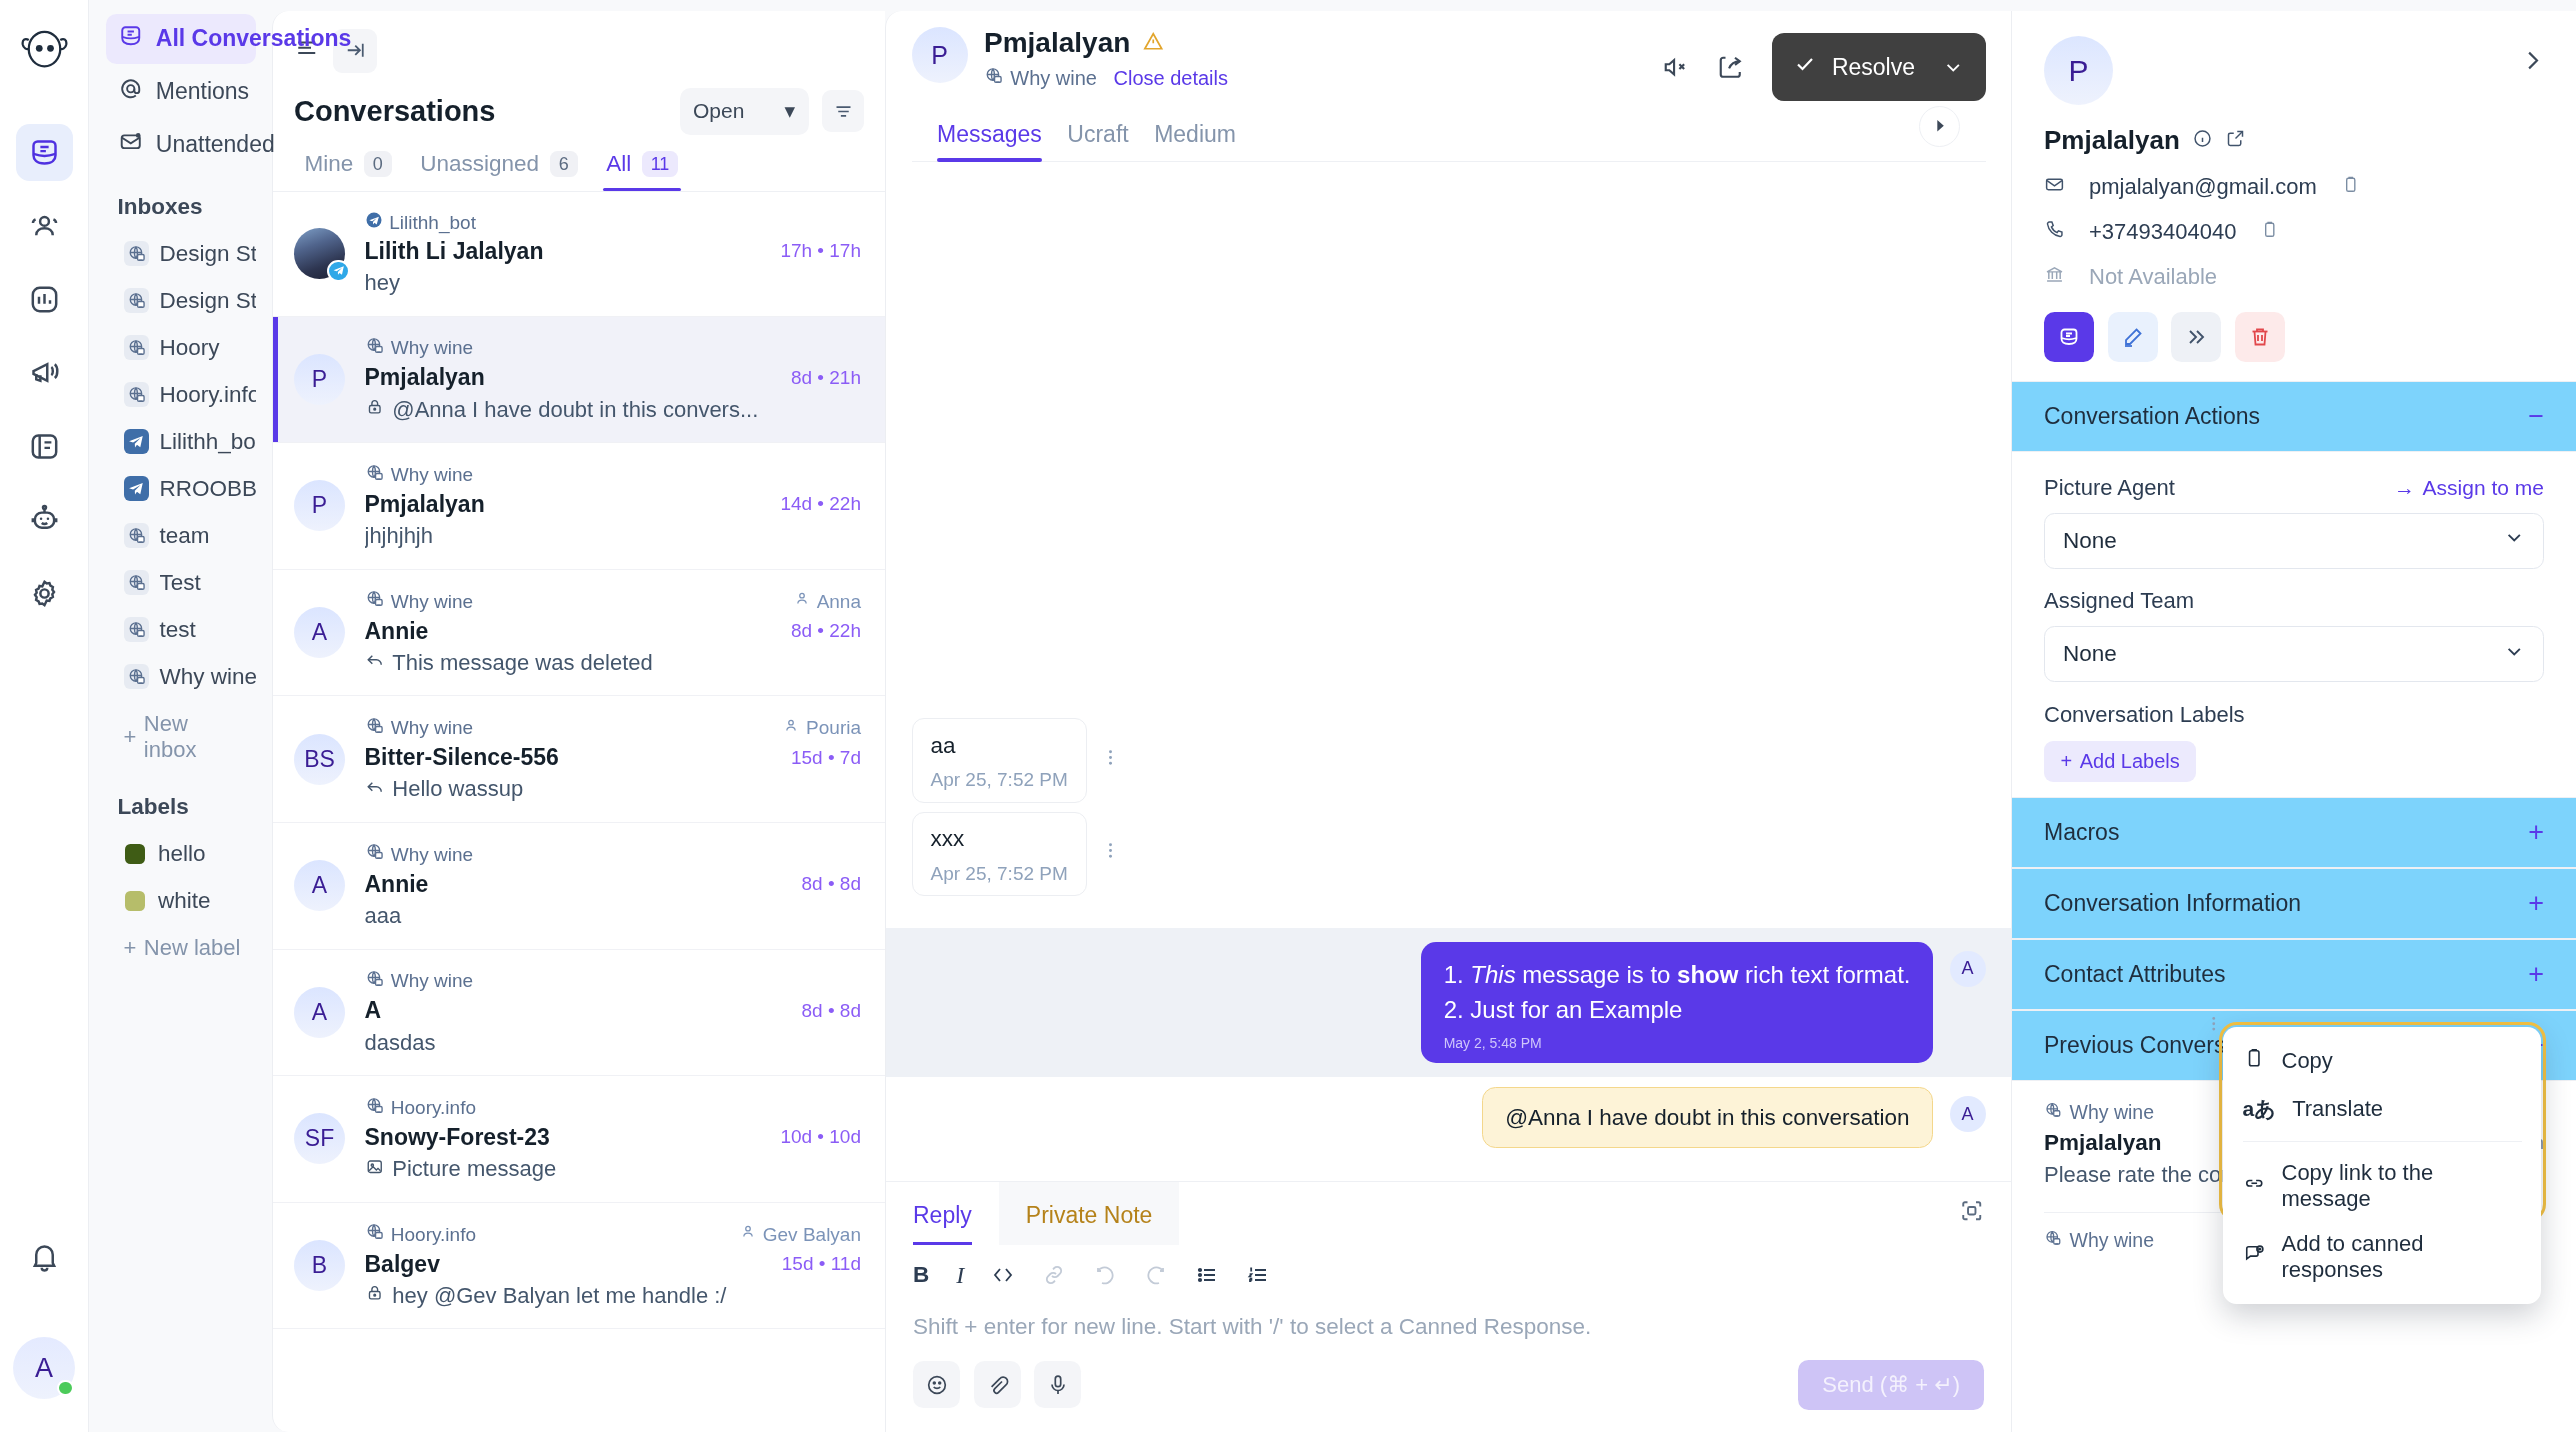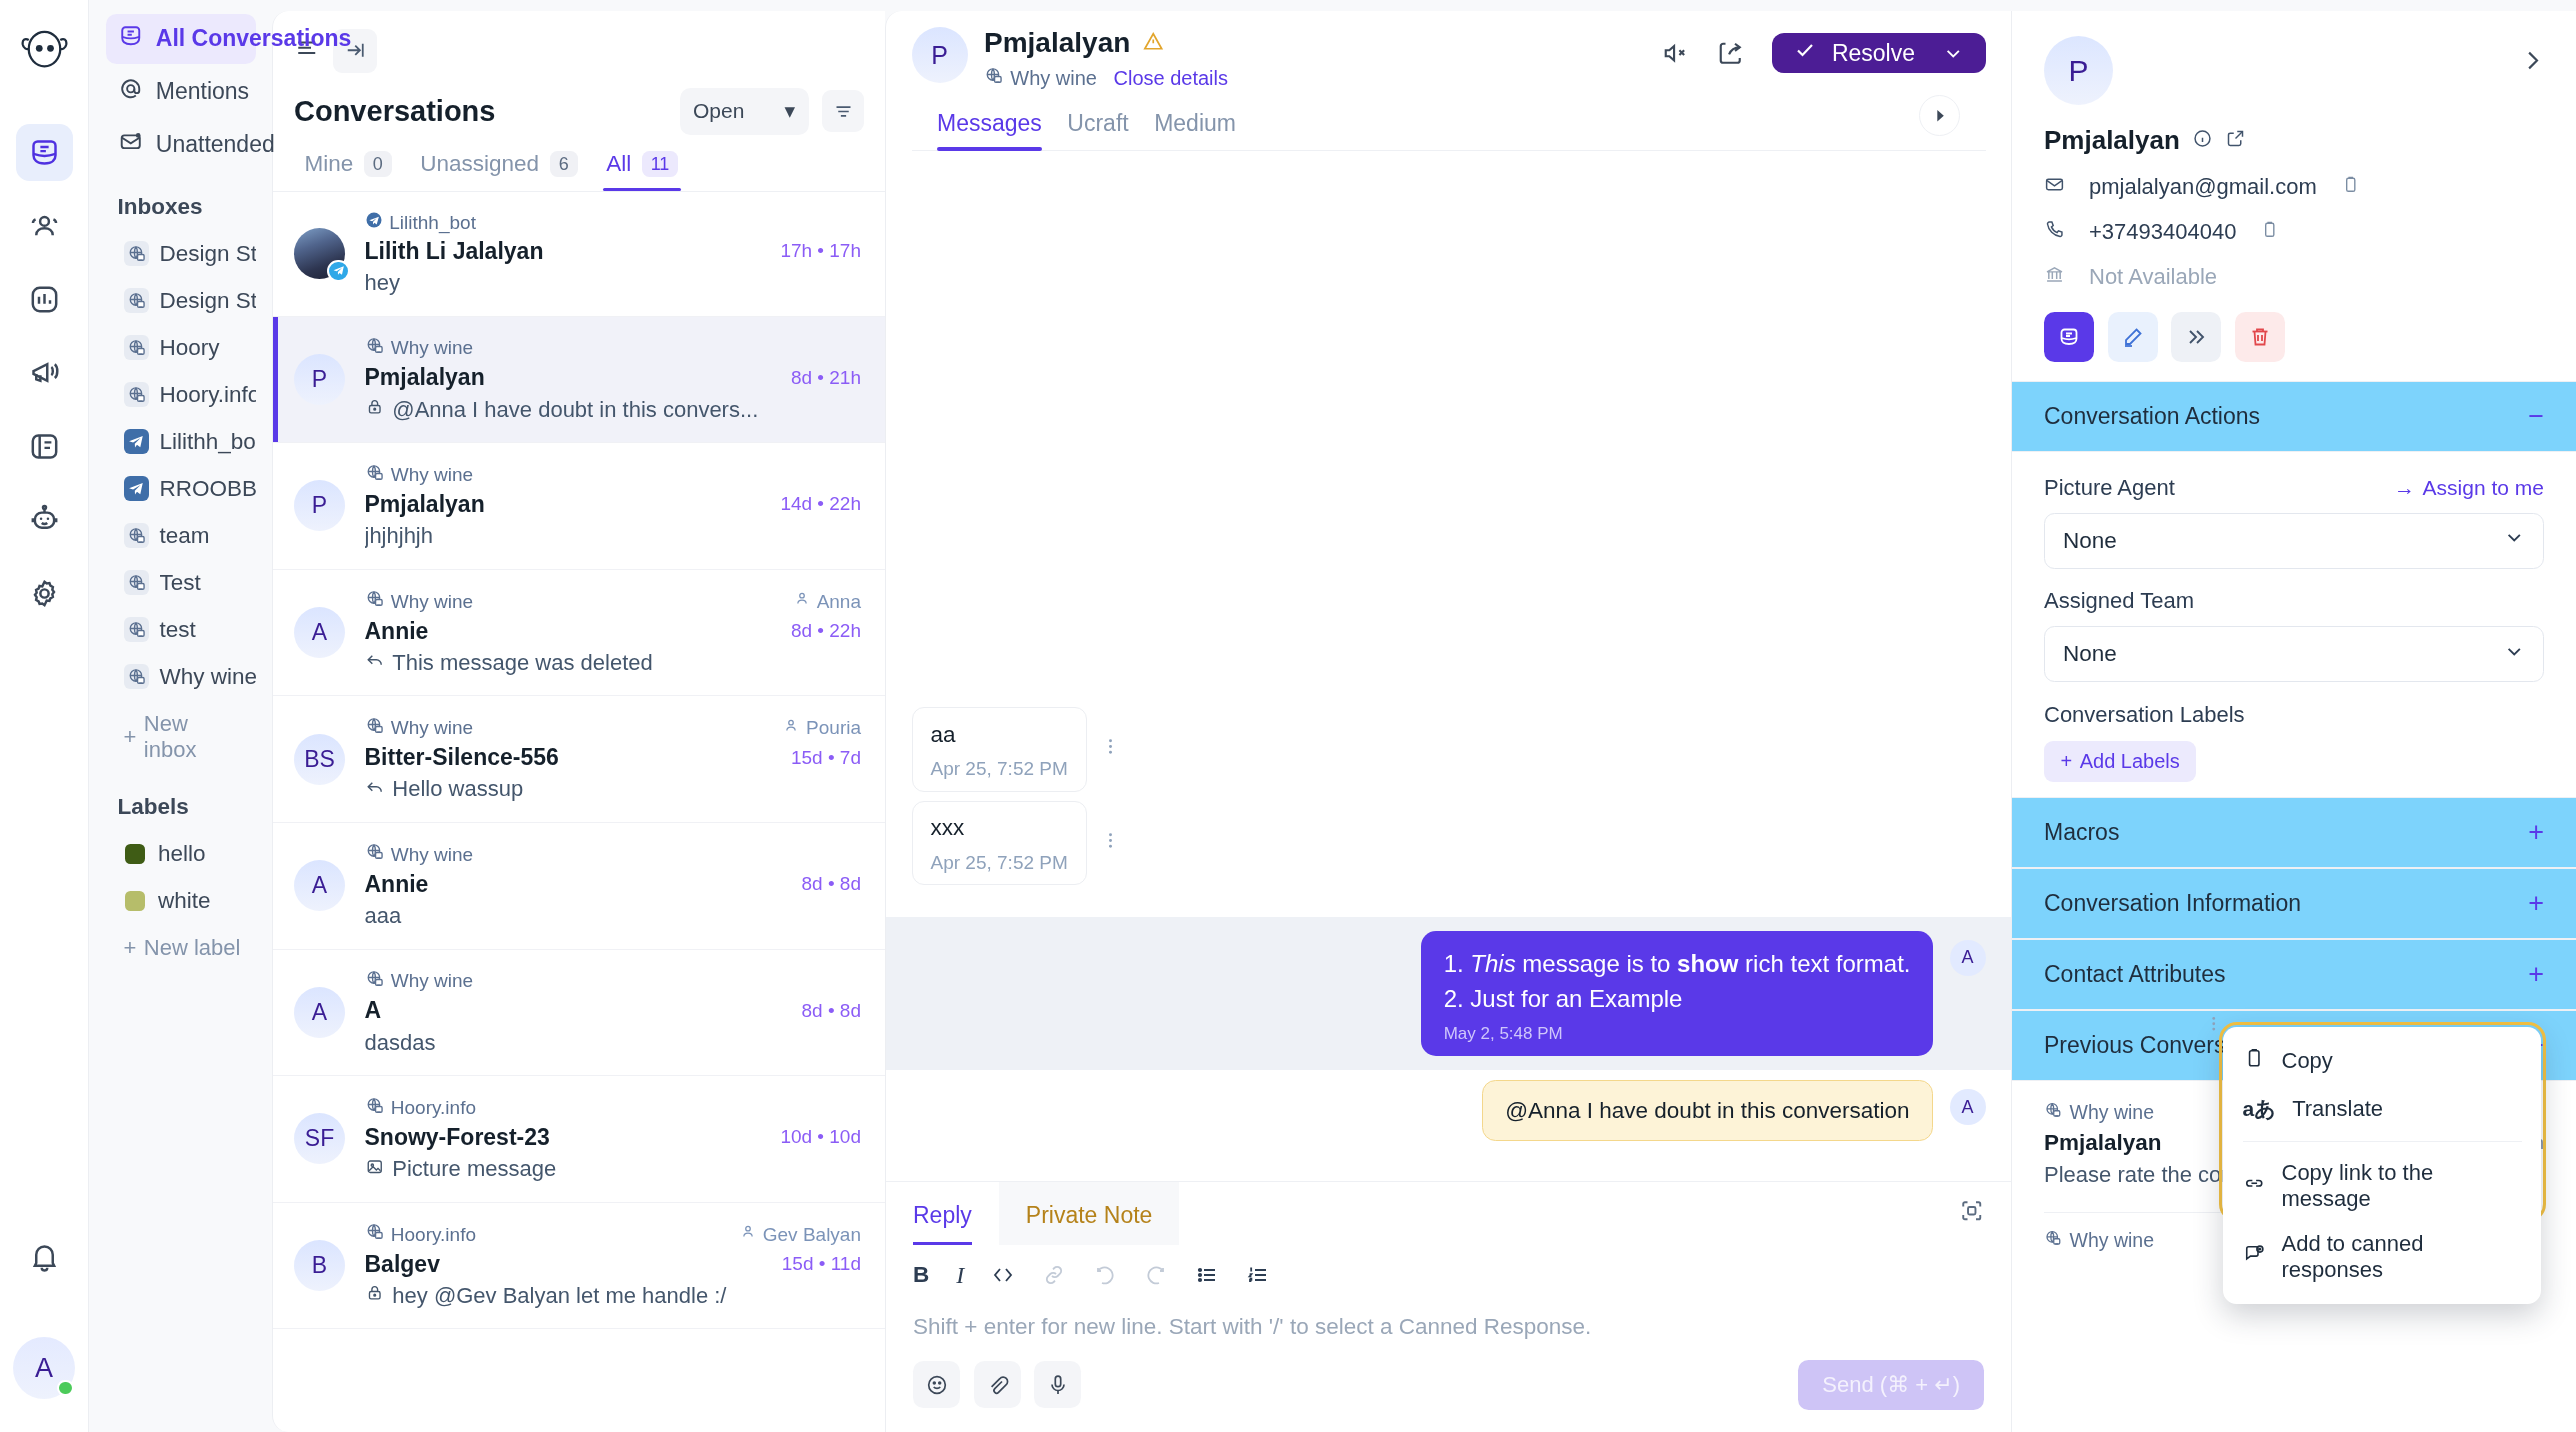--- a/index.html
+++ b/index.html
@@ -168,21 +168,21 @@
     background:linear-gradient(180deg,#dbe5ff,#eef2fd);
     display:flex;align-items:center;justify-content:center;color:#3a1d94;font-size:25px;
   }
   .chat-name { font-size:28px; font-weight:700; color:#15202b; display:flex;align-items:center;gap:12px;}
   .chat-sub { display:flex; align-items:center; gap:16.5px; margin-top:6.8px; font-size:20px; }
   .chat-sub .inbox { display:flex;align-items:center;gap:6.8px;color:#5b7090; }
   .chat-sub .closedetails { color:#5a39e8; cursor:pointer; }
   .head-actions { margin-left:auto; display:flex; align-items:center; gap:27px; padding-top:6px;}
   .icon-btn { color:#3c4858; cursor:pointer; display:flex; }
   .resolve-btn {
-    background:#4c1d95; color:#fff; border-radius:12px; height:40px;
+    background:#404040; color:#fff; border-radius:12px; height:68px;
     display:flex; align-items:center; gap:15px; padding:0 21px; font-size:23px; cursor:pointer;
   }
   .resolve-btn .divider-arrow { margin-left:12px; display:flex; }
   .chat-tabs {
     display:flex; align-items:flex-end; gap:25.5px; padding:19.5px 25.5px 0 25.5px;
     border-bottom:0.8px solid #eef0f4; position:relative;
   }
   .chat-tab { font-size:23px; color:#8494ab; padding-bottom:13.5px; cursor:pointer; position:relative; }
   .chat-tab.active { color:#5a39e8; }
   .chat-tab.active:after {
@@ -202,21 +202,21 @@
   }
   .bubble .text { font-size:22.5px; color:#15202b; }
   .bubble .time { font-size:19px; color:#8fa2bb; margin-top:10.5px; }
   .kebab { color:#8fa2bb; padding:0 13.5px; cursor:pointer; align-self:center; }
   .outgoing-band { background:#eef1f6; padding:13.5px 25.5px; display:flex; align-items:flex-start; gap:16.5px; }
   .bubble-out {
     margin-left:auto; background:#5a39e8; color:#fff; border-radius:15px;
     padding:16.5px 22.5px 12px 22.5px; max-width:526px;
   }
   .bubble-out .line { font-size:24px; line-height:1.45; }
-  .bubble-out .time { font-size:17px; color:#cfc6fb; margin-top:7.5px; }
+  .bubble-out .time { font-size:14px; color:#cfc6fb; margin-top:7.5px; }
   .msg-avatar-sm {
     width:36px;height:36px;border-radius:50%;flex:0 0 36px; margin-top:9px;
     background:#e2eaff;display:flex;align-items:center;justify-content:center;
     color:#3a1d94;font-size:18px;
   }
   .note-row { display:flex; align-items:flex-start; gap:16.5px; padding:10.5px 25.5px 0 25.5px; }
   .bubble-note {
     margin-left:auto; background:#fdf3d7; border:0.8px solid #f4d78b; border-radius:13.5px;
     padding:16.5px 22.5px; font-size:22.5px; color:#15202b; max-width:526px;
   }

